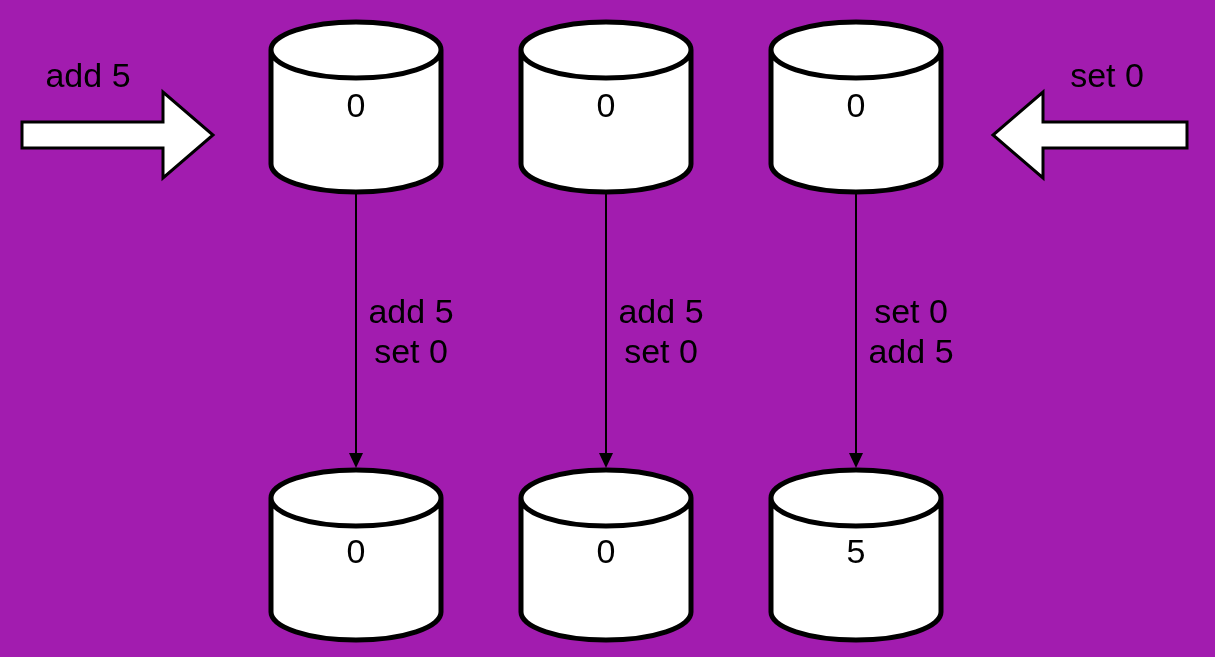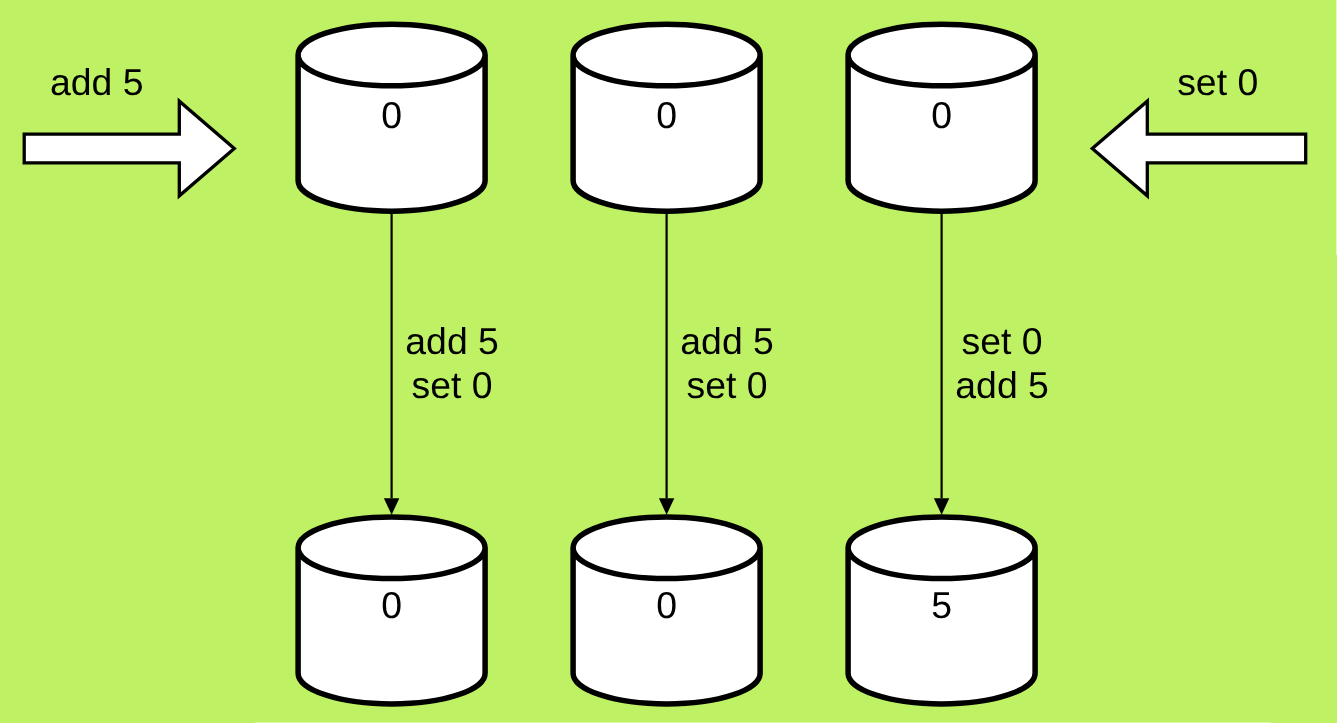--- a/index.html
+++ b/index.html
@@ -1,19 +1,19 @@
 <!DOCTYPE html>
 <html><head>
 <meta charset="utf-8">
 <style>
   html,body{margin:0;padding:0;background:#ffffff;}
   .canvas{
     position:relative;
     width:1215px;height:657px;
-    background:#bef264;
+    background:#a21caf;
     font-family:"Liberation Sans", sans-serif;
     font-size:34px;
     color:#000000;
     overflow:hidden;
   }
   .canvas svg{position:absolute;left:0;top:0;}
   .lbl{
     position:absolute;
     transform:translate(-50%,-50%);
     white-space:nowrap;

